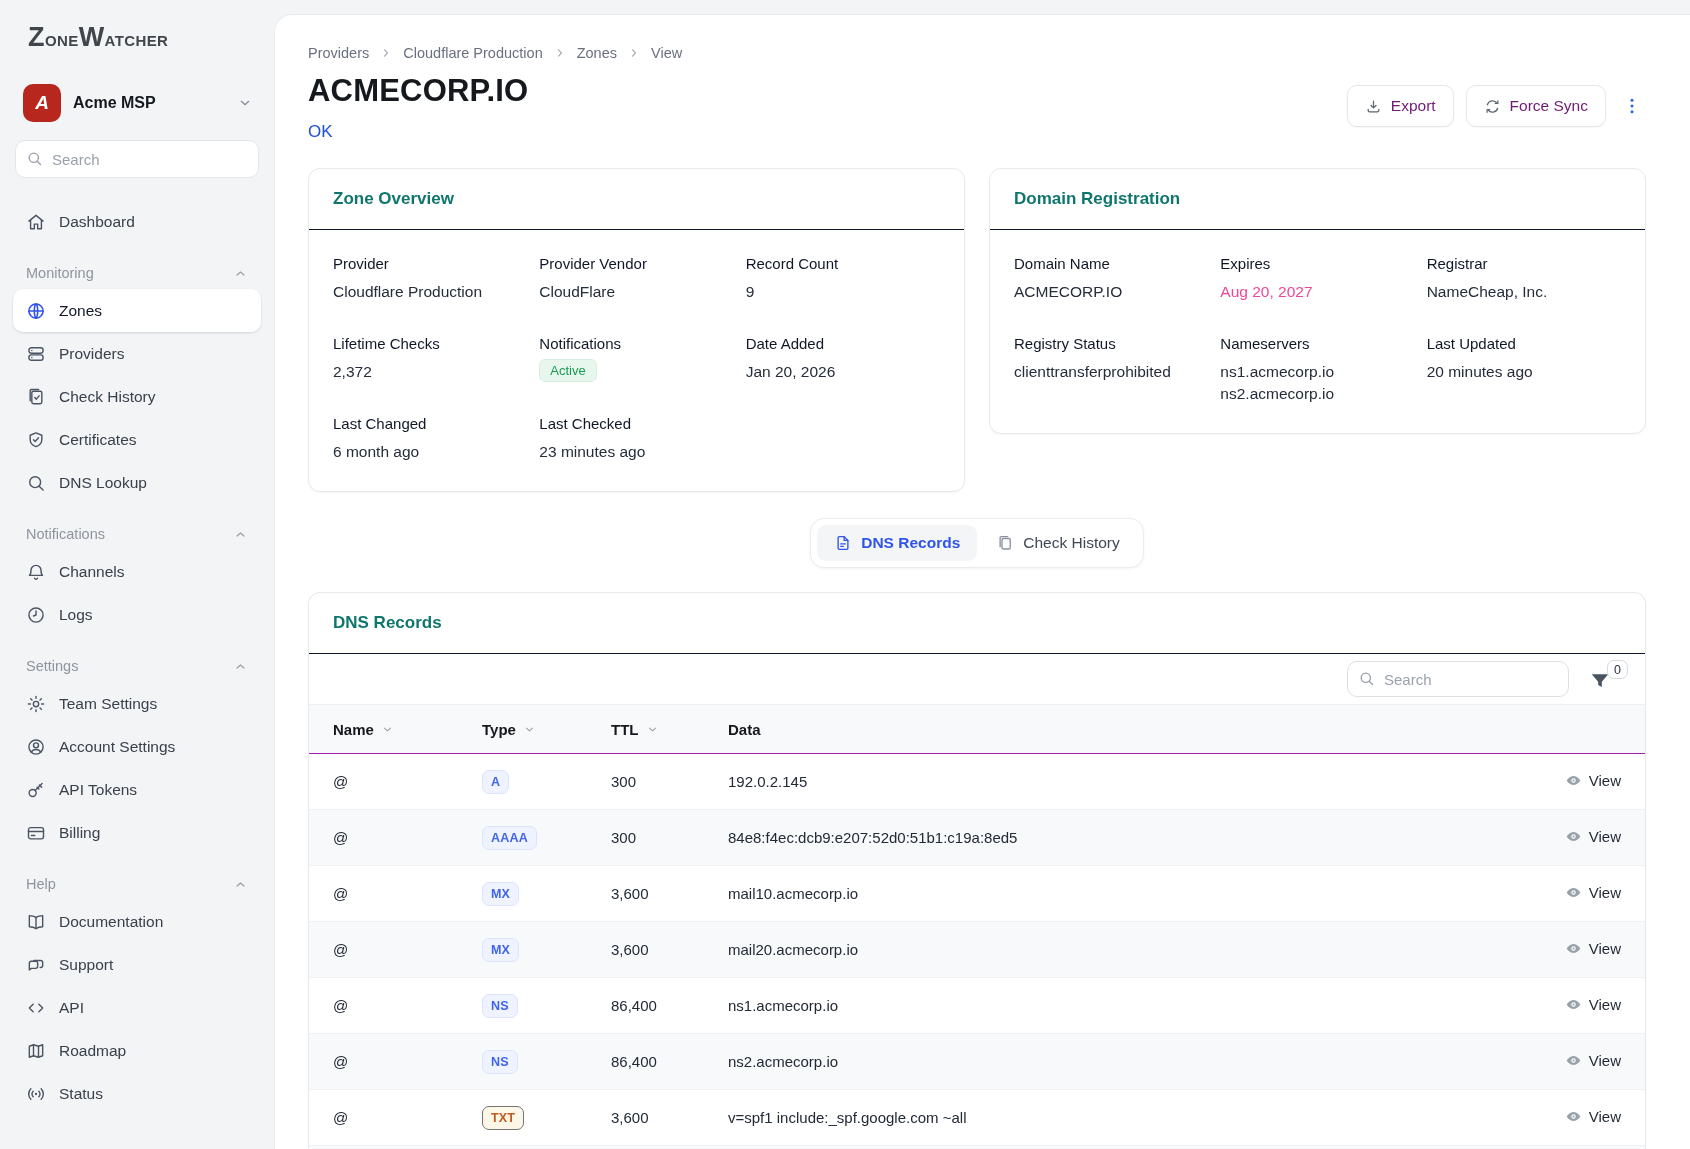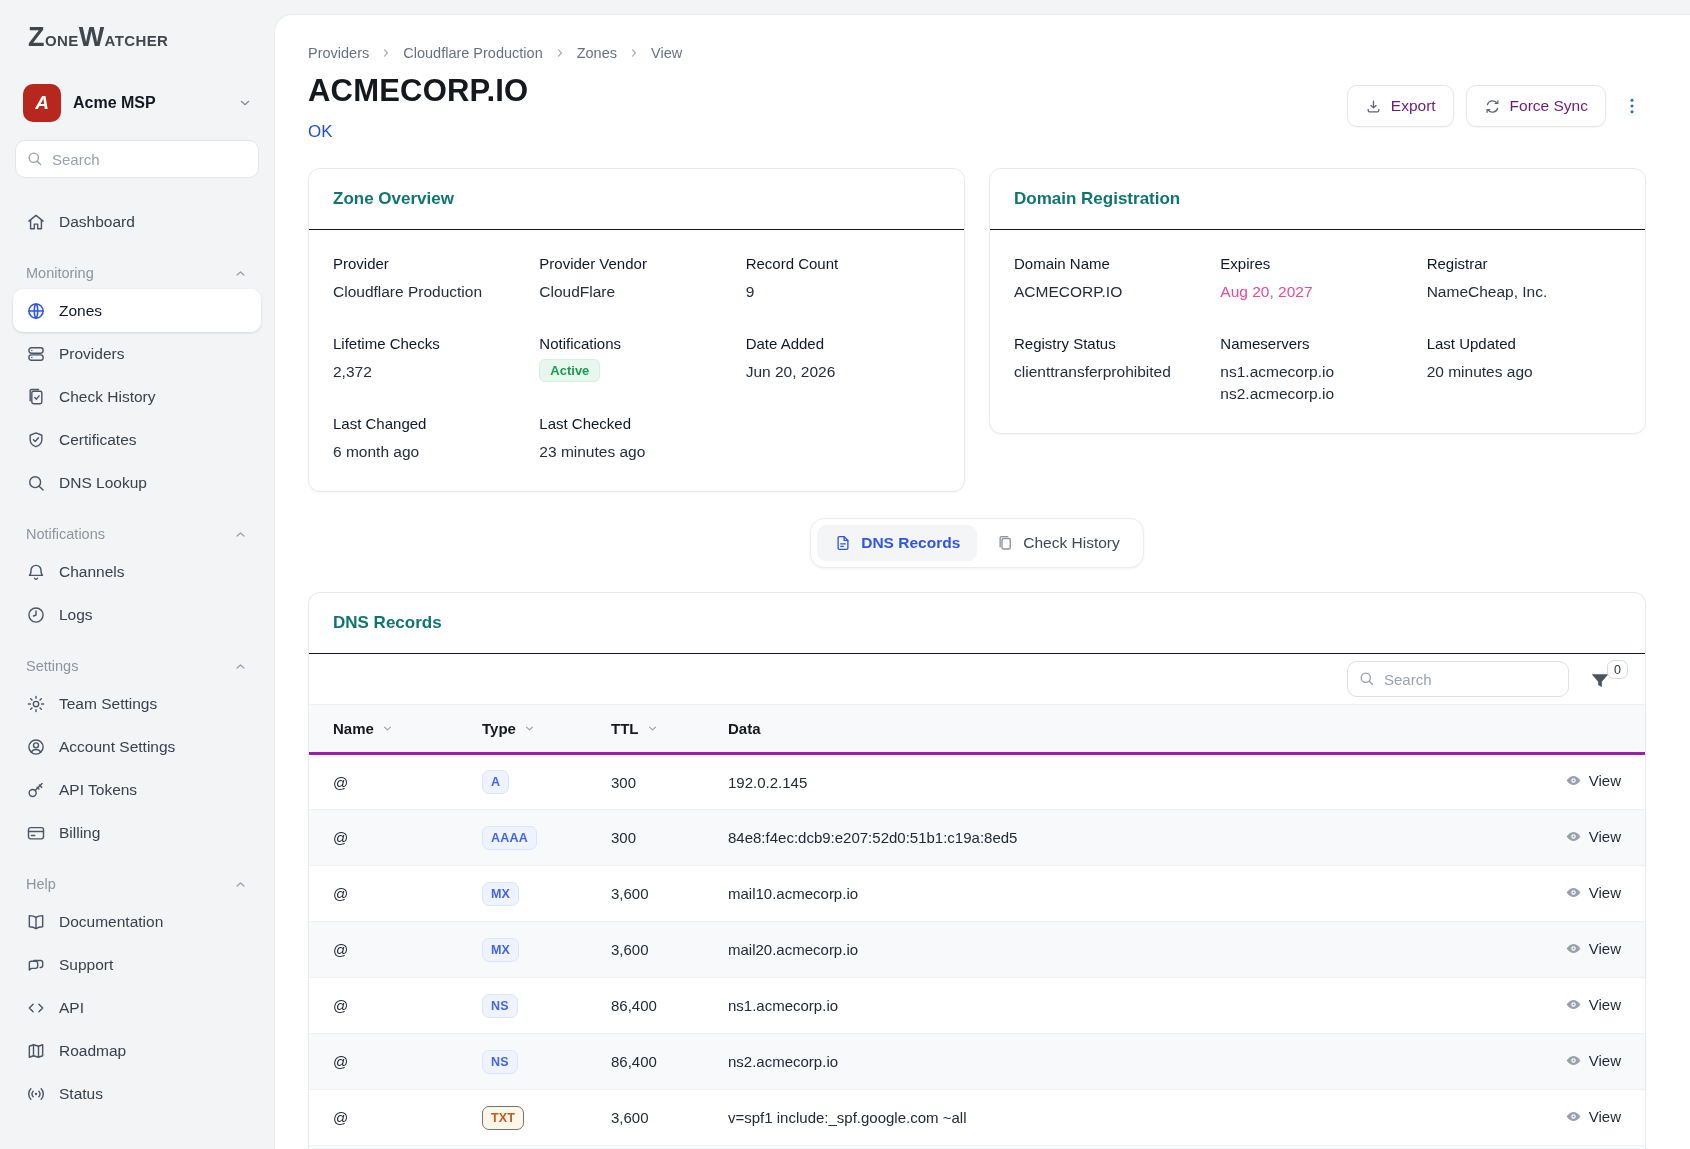--- a/index.html
+++ b/index.html
@@ -53,21 +53,21 @@
   .kebab-btn { border:none; background:transparent; padding:2px 4px; cursor:pointer; }
   
   .cards-row { display:flex; gap:24px; margin-top:26px; align-items:flex-start; }
   .card { flex:1; background:#fff; border:1px solid #e7e9ec; border-radius:12px; box-shadow:0 1px 2px rgba(16,24,40,.04); }
   .card-h { padding:20px 24px; font-size:17px; font-weight:700; color:#0f766e; border-bottom:1px solid #0f172a; }
   .card-b { padding:25px 24px 28px 24px; display:grid; grid-template-columns:repeat(3,1fr); row-gap:32px; column-gap:12px; }
   .f-label { font-size:15px; font-weight:500; color:#101828; }
   .f-value { margin-top:9px; font-size:15.5px; color:#252d3a; line-height:22px; }
   .f-value.green { color:#ec4899; }
   .badge-active { display:inline-block; margin-top:7px; background:#e8f7ee; color:#1a9b53; font-size:13px;
-         font-weight:700; padding:3px 10px; border-radius:6px; border:1px solid #d7efe0; }
+         font-weight:400; padding:3px 10px; border-radius:6px; border:1px solid #d7efe0; }
   
   .tabs-wrap { display:flex; justify-content:center; margin-top:26px; }
   .tabs { display:inline-flex; gap:2px; padding:6px; background:#fff; border:1px solid #eaecef; border-radius:14px;
           box-shadow:0 1px 3px rgba(16,24,40,.05); }
   .tab { display:flex; align-items:center; gap:9px; padding:9px 17px; border-radius:9px; font-size:15.5px;
          font-weight:500; color:#3f4754; cursor:pointer; }
   .tab svg { color:#8b939e; }
   .tab.active { background:#f4f5f7; color:#2f54eb; font-weight:600; }
   .tab.active svg { color:#2f54eb; }
   
@@ -78,21 +78,21 @@
   .tb-search input { width:100%; height:36px; border:1px solid #dcdfe3; border-radius:10px; background:#fff;
               padding:0 12px 0 36px; font-size:15px; color:#374151; outline:none; font-family:inherit; }
   .tb-search input::placeholder { color:#9aa1ab; }
   .tb-search .mag { position:absolute; left:11px; top:9px; color:#9aa1ab; }
   .funnel-wrap { position:relative; width:26px; height:30px; cursor:pointer; margin-right:6px; }
   .funnel-wrap svg { margin-top:6px; }
   .filter-badge { position:absolute; top:-4px; right:-13px; min-width:21px; height:19px; background:#fff;
               border:1px solid #d6d9de; border-radius:7px; font-size:12.5px; color:#2b3340;
               display:flex; align-items:center; justify-content:center; padding:0 5px; }
   table { width:100%; border-collapse:collapse; table-layout:fixed; font-size:15px; }
-  thead tr { background:#f8f9fb; border-top:1px solid #edeff1; border-bottom:3px solid #a21caf; }
+  thead tr { background:#f8f9fb; border-top:1px solid #edeff1; border-bottom:1px solid #a21caf; }
   th { text-align:left; padding:0; height:49px; font-size:15px; font-weight:700; color:#15181d; }
   .th-inner { display:inline-flex; align-items:center; gap:7px; cursor:pointer; }
   .th-inner .chev { color:#9aa1ab; }
   td { padding:0; height:56px; vertical-align:middle; color:#222a36; }
   tbody tr:nth-child(even) { background:#f8f9fa; }
   tbody tr + tr { border-top:1px solid #f0f1f3; }
   .cell-first { padding-left:24px; }
   .bt { display:inline-block; font-size:12.5px; font-weight:600; padding:4px 8px; border-radius:7px; letter-spacing:.2px; }
   .bt-blue { color:#4263eb; background:#eef3ff; border:1px solid #dbe4fd; }
   .bt-amber { color:#c05a1e; background:#fdf7e7; border:1px solid #737373; }
@@ -365,21 +365,21 @@
         <div>
           <div class="f-label">Lifetime Checks</div>
           <div class="f-value">2,372</div>
         </div>
         <div>
           <div class="f-label">Notifications</div>
           <span class="badge-active">Active</span>
         </div>
         <div>
           <div class="f-label">Date Added</div>
-          <div class="f-value">Jun 20, 2026</div>
+          <div class="f-value">Jan 20, 2026</div>
         </div>
         <div>
           <div class="f-label">Last Changed</div>
           <div class="f-value">6 month ago</div>
         </div>
         <div>
           <div class="f-label">Last Checked</div>
           <div class="f-value">23 minutes ago</div>
         </div>
         <div></div>

